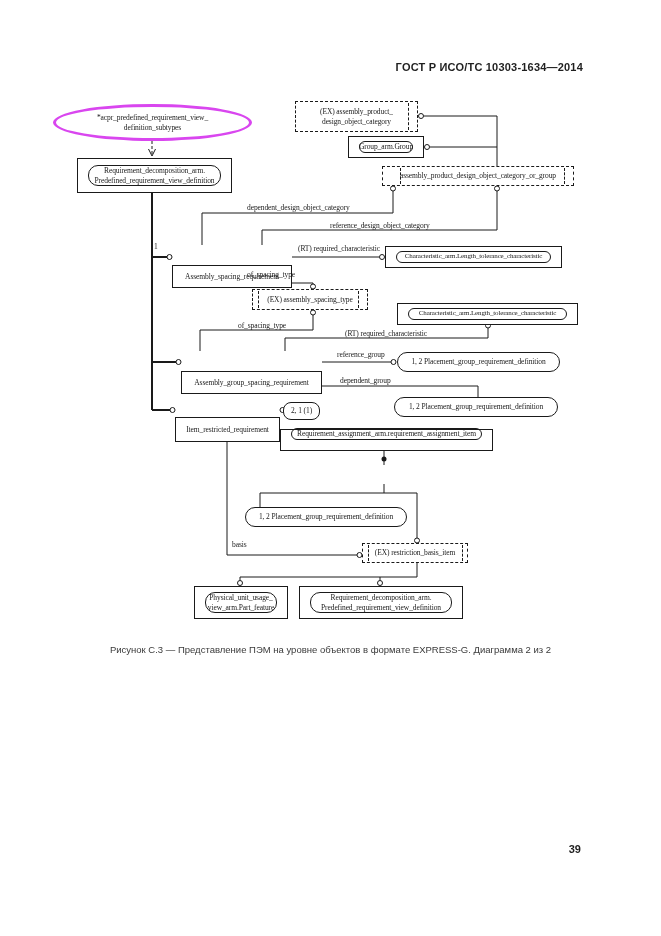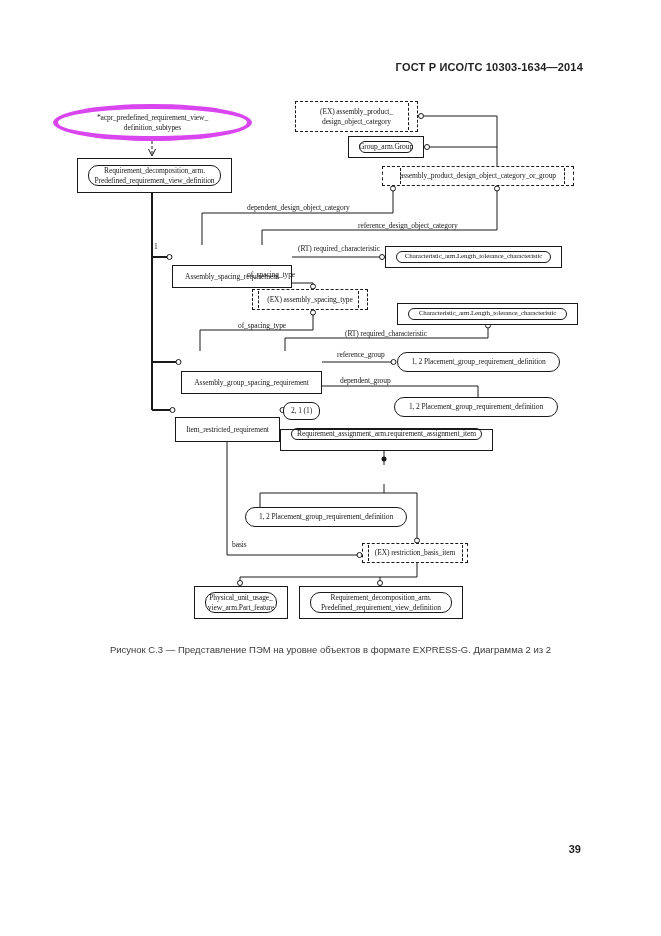--- a/index.html
+++ b/index.html
@@ -12,21 +12,21 @@
   .pageno{position:absolute;top:843px;right:80px;font-family:"Liberation Sans","DejaVu Sans",sans-serif;
        font-weight:bold;font-size:11px;color:#1f1f1f;}
   svg.lines{position:absolute;left:0;top:0;z-index:0;}
   .node{position:absolute;z-index:1;display:flex;flex-direction:column;align-items:center;justify-content:center;
         font-size:7.5px;line-height:1.3;letter-spacing:-0.1px;text-align:center;white-space:nowrap;
         box-sizing:border-box;background:#ffffff;}
   .node span{display:block;}
   .rect{border:1px solid #1a1a1a;margin-top:20px;}
   .dashed{border:1px dashed #1a1a1a;}
   .stadium{border:1px solid #1a1a1a;border-radius:10px;}
-  .oval{border:5px solid #d946ef;border-radius:50%;}
+  .oval{border:3px solid #d946ef;border-radius:50%;}
   .dbl{border:1px solid #1a1a1a;padding:10px;}
   .dbl-inner{flex:1;width:100%;border:1px solid #1a1a1a;border-radius:10px;display:flex;flex-direction:column;
         align-items:center;justify-content:center;box-sizing:border-box;}
   .tight{font-size:7px;letter-spacing:-0.15px;}
   .tick{position:absolute;top:1px;bottom:1px;width:0;border-left:1px dashed #1a1a1a;}
   .tick.l{left:8px;}
   .tick.r{right:8px;}
   .elabel{position:absolute;z-index:2;font-size:7.5px;letter-spacing:-0.1px;white-space:nowrap;color:#1a1a1a;}
 </style>
 </head>
@@ -168,21 +168,21 @@
   </div>
 
   <div class="node dbl" style="left:299px;top:586px;width:164px;height:33px;">
     <div class="dbl-inner">
       <span>Requirement_decomposition_arm.</span>
       <span>Predefined_requirement_view_definition</span>
     </div>
   </div>
 
   <div class="elabel" style="left:247px;top:203px;">dependent_design_object_category</div>
-  <div class="elabel" style="left:330px;top:221px;margin-left:28px;">reference_design_object_category</div>
+  <div class="elabel" style="left:330px;top:221px;">reference_design_object_category</div>
   <div class="elabel" style="left:298px;top:244px;">(RT) required_characteristic</div>
   <div class="elabel" style="left:247px;top:270px;">of_spacing_type</div>
   <div class="elabel" style="left:238px;top:321px;">of_spacing_type</div>
   <div class="elabel" style="left:345px;top:329px;">(RT) required_characteristic</div>
   <div class="elabel" style="left:337px;top:350px;">reference_group</div>
   <div class="elabel" style="left:340px;top:376px;">dependent_group</div>
   <div class="elabel" style="left:232px;top:540px;">basis</div>
   <div class="elabel" style="left:154px;top:242px;">1</div>
 
   <div class="caption">Рисунок С.3 — Представление ПЭМ на уровне объектов в формате EXPRESS-G. Диаграмма 2 из 2</div>

